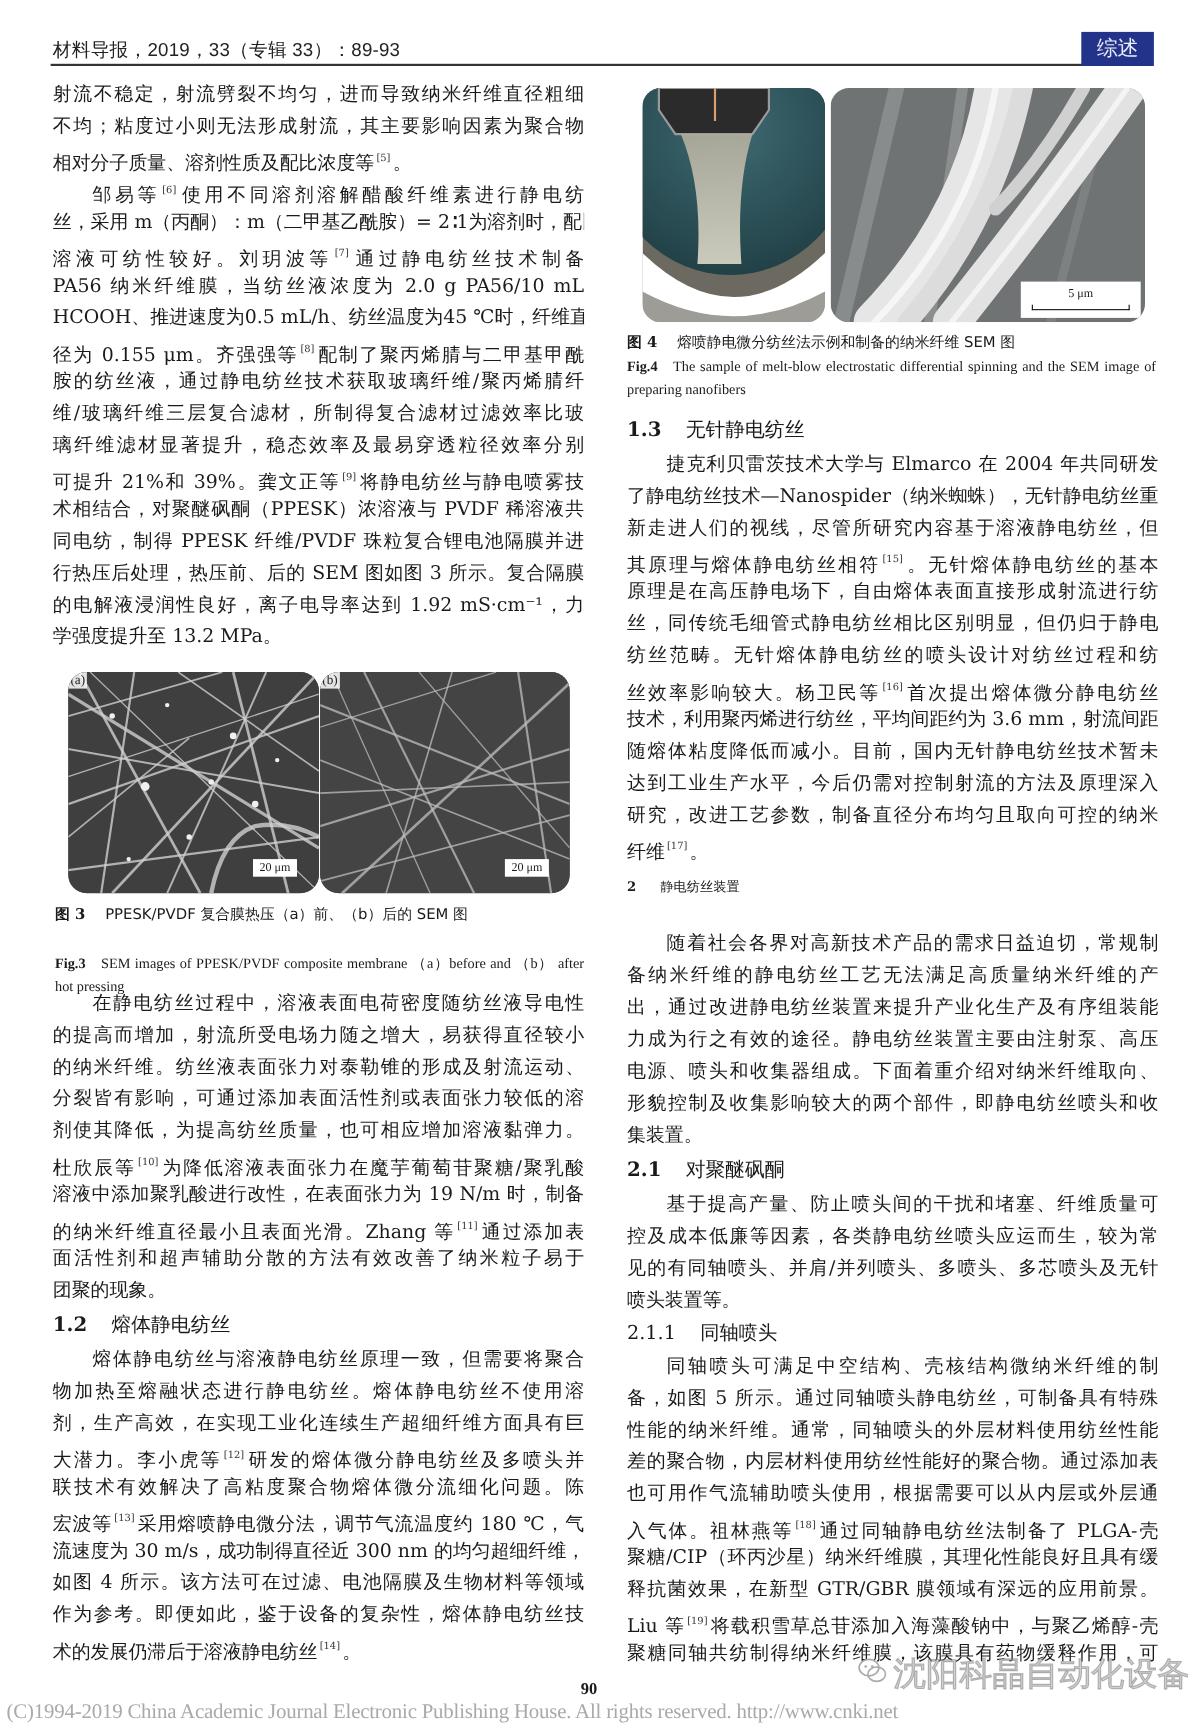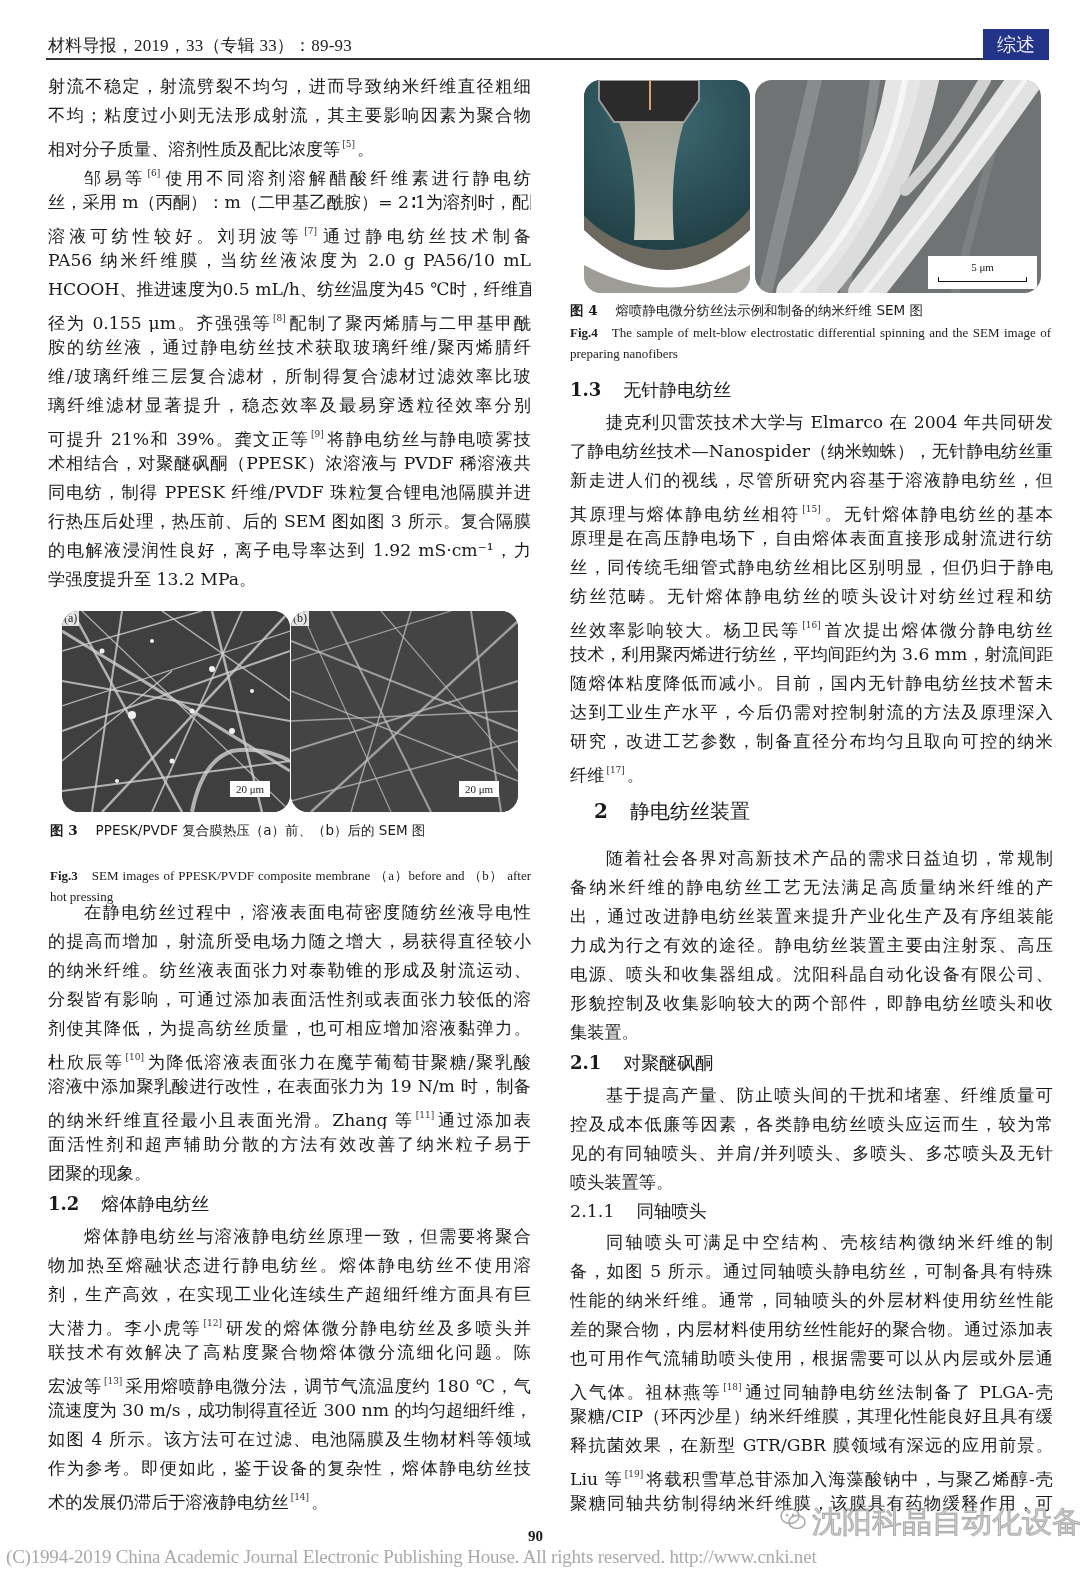--- a/index.html
+++ b/index.html
@@ -1,31 +1,31 @@
 <!DOCTYPE html>
 <html><head>
 <meta charset="utf-8">
 <style>
   html, body { margin:0; padding:0; }
   body { width:1080px; height:1574px; background:#ffffff; position:relative; overflow:hidden;
          font-family:"DejaVu Serif","Liberation Serif",serif; color:#1a1a1a; }
   .abs { position:absolute; }
-  .header-title { left:48px; top:34px; font-size:17px; font-family:Liberation Serif, serif; color:#222; letter-spacing:0.2px; }
+  .header-title { left:48px; top:34px; font-size:17px; font-family:Liberation Sans, sans-serif; color:#222; letter-spacing:0.2px; }
   .header-rule { left:46px; top:58px; width:946px; height:2px; background:#333; }
   .header-badge { left:983px; top:29px; width:66px; height:31px; background:#24338a; color:#e8ecf8;
                   font-family:"DejaVu Sans","Liberation Sans",sans-serif; font-size:19px; text-align:center; line-height:31px; }
   .col { position:absolute; width:483px; }
   .col-left { left:48px; }
   .col-right { left:570px; }
   .line { position:absolute; left:0; width:483px; font-size:17.2px; height:28px; line-height:28px;
           white-space:nowrap; text-align:justify; text-align-last:justify; overflow:hidden; }
   .line.last { text-align-last:left; }
   .line.indent { padding-left:36px; width:447px; }
   sup.ref { font-size:9px; vertical-align:8px; margin:0 2px; color:#333; }
-  .h2 { position:absolute; font-family:"DejaVu Sans","Liberation Sans",sans-serif; font-size:20px;margin-left:24px; }
+  .h2 { position:absolute; font-family:"DejaVu Sans","Liberation Sans",sans-serif; font-size:12px; }
   .h2 .num { font-family:"DejaVu Serif","Liberation Serif",serif; font-weight:bold; margin-right:22px; }
   .h3 { position:absolute; font-family:"DejaVu Sans","Liberation Sans",sans-serif; font-size:18px; }
   .h3 .num { font-family:"DejaVu Serif","Liberation Serif",serif; font-weight:bold; margin-right:22px; }
   .h4 { position:absolute; font-family:"DejaVu Sans","Liberation Sans",sans-serif; font-size:17.5px; }
   .h4 .num { font-family:"DejaVu Serif","Liberation Serif",serif; margin-right:22px; }
   .cap-cn { position:absolute; font-size:13.5px; font-family:"DejaVu Sans","Liberation Sans",sans-serif; white-space:nowrap; }
   .cap-cn b { font-family:"DejaVu Serif","Liberation Serif",serif; margin-right:18px; }
   .cap-en { position:absolute; font-size:13px; line-height:21px; text-align:justify; font-family:"Liberation Serif","DejaVu Serif",serif; }
   .cap-en b { margin-right:14px; }
   .figbox { position:absolute; overflow:hidden;border-radius:17px; }
@@ -212,21 +212,21 @@
   <div class="line" style="top:320px">达到工业生产水平，今后仍需对控制射流的方法及原理深入</div>
   <div class="line" style="top:349px">研究，改进工艺参数，制备直径分布均匀且取向可控的纳米</div>
   <div class="line last" style="top:378px"><span>纤维</span><sup class="ref">[17]</sup><span>。</span></div>
 
   <div class="h2" style="top:420px;left:0;"><span class="num">2</span><span>静电纺丝装置</span></div>
 
   <div class="line indent" style="top:466px">随着社会各界对高新技术产品的需求日益迫切，常规制</div>
   <div class="line" style="top:495px">备纳米纤维的静电纺丝工艺无法满足高质量纳米纤维的产</div>
   <div class="line" style="top:524px">出，通过改进静电纺丝装置来提升产业化生产及有序组装能</div>
   <div class="line" style="top:553px">力成为行之有效的途径。静电纺丝装置主要由注射泵、高压</div>
-  <div class="line" style="top:582px">电源、喷头和收集器组成。沈阳科晶自动化设备有限公司、</div>
+  <div class="line" style="top:582px">电源、喷头和收集器组成。下面着重介绍对纳米纤维取向、</div>
   <div class="line" style="top:611px">形貌控制及收集影响较大的两个部件，即静电纺丝喷头和收</div>
   <div class="line last" style="top:640px">集装置。</div>
 
   <div class="h3" style="top:673px;left:0;"><span class="num">2.1</span><span>对聚醚砜酮</span></div>
 
   <div class="line indent" style="top:703px">基于提高产量、防止喷头间的干扰和堵塞、纤维质量可</div>
   <div class="line" style="top:732px">控及成本低廉等因素，各类静电纺丝喷头应运而生，较为常</div>
   <div class="line" style="top:761px">见的有同轴喷头、并肩/并列喷头、多喷头、多芯喷头及无针</div>
   <div class="line last" style="top:790px">喷头装置等。</div>
 

